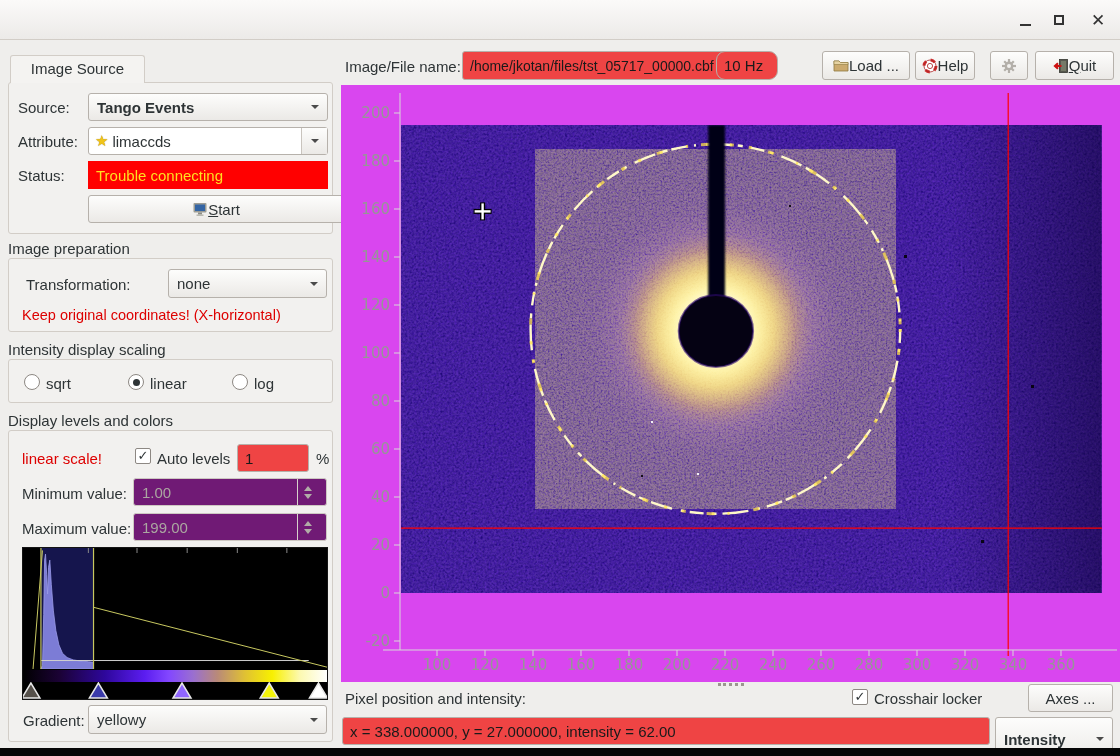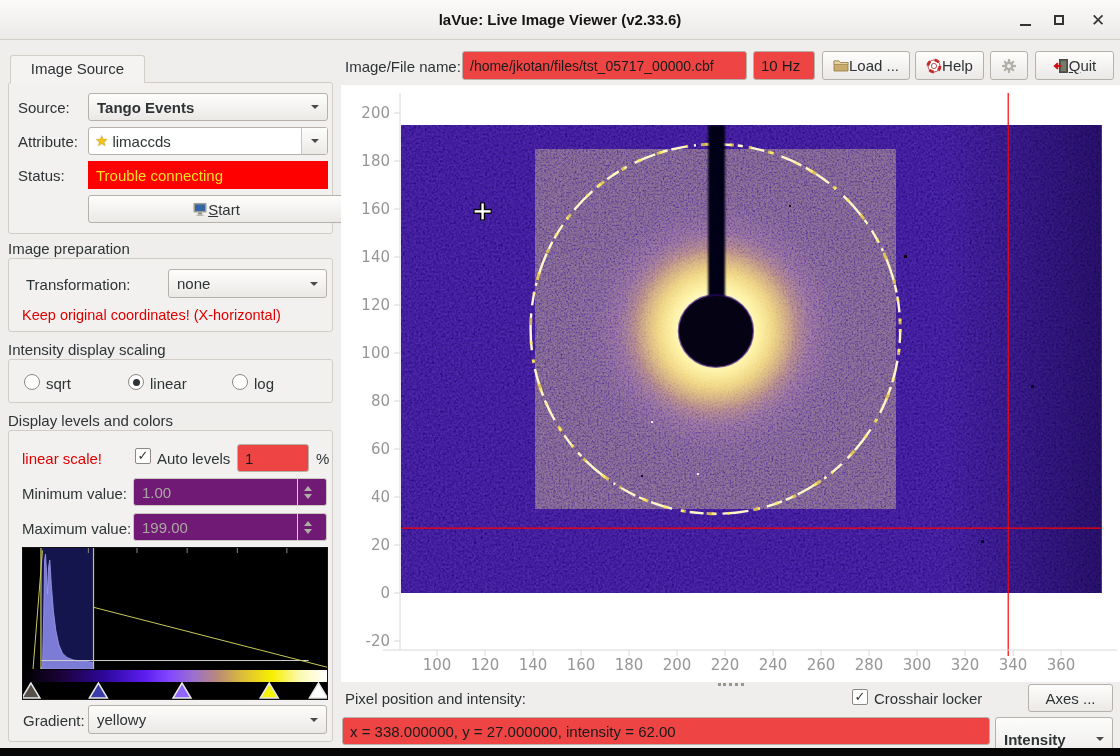--- a/index.html
+++ b/index.html
@@ -29,33 +29,32 @@
   .checkbox{position:absolute;width:16px;height:16px;background:#fff;border:1px solid #8d8883;border-radius:2px;font-size:13px;font-weight:bold;color:#2e3436;text-align:center;line-height:14px}
   .checkbox.on::after{content:"\2713"}
   .radio{position:absolute;width:16px;height:16px;background:#fff;border:1px solid #8d8883;border-radius:50%}
   .radio.on::after{content:"";position:absolute;left:3.5px;top:3.5px;width:7px;height:7px;border-radius:50%;background:#2e3436}
   .redtext{color:#dd0000}
   .u{text-decoration:underline}
   .status{position:absolute;background:#ff0000;color:#ffdf20;display:flex;align-items:center;padding:0 8px}
   .icon16{width:16px;height:16px;display:inline-block}
   .star{color:#f0c419;text-shadow:0 0 1px #8a6d1d;font-size:15px}
   
-  .plot{position:absolute;left:341px;top:85px;width:779px;height:597px;background:#ffffff}
+  .plot{position:absolute;left:341px;top:85px;width:779px;height:597px;background:#d946ef}
   .bottompanel{position:absolute;left:341px;top:682px;width:779px;height:66px;background:#efeeec}
   .blackstrip{position:absolute;left:0;top:748px;width:1120px;height:8px;background:#060606}
   .splitter{position:absolute;left:718px;top:683px;width:26px;border-top:3px dotted #9a968f}
   .histwrap{position:absolute;left:22px;top:547px;width:306px;height:153px;background:#000;border:1px solid #141414}
   .gradbar{position:absolute;left:0;top:122px;width:304px;height:12px}
   text{font-family:"DejaVu Sans","Liberation Sans",sans-serif}
 </style>
 </head>
 <body>
 
 <div class="titlebar">
-  <div class="title">laVue: Live Image Viewer (v2.33.6)</div>
   <div class="winbtn" style="left:1013px">
       <span class="minbar"></span>
     </div>
   <div class="winbtn" style="left:1047px">
       <span class="maxbox"></span>
     </div>
   <div class="winbtn" style="left:1086px">
       <span class="closex">✕</span>
     </div>
 </div>
@@ -160,29 +159,29 @@
     </svg>
 </div>
 <div class="flabel" style="left:23px;top:712px">Gradient:</div>
 <div class="combo" style="left:88px;top:705px;width:239px;height:29px">
   <span>yellowy</span>
   <span class="arr"></span>
 </div>
 
 <div class="flabel" style="left:345px;top:58px">Image/File name:</div>
 <input class="tinput" style="left: 462px; top: 51px; width: 285px; height: 29px; font-size: 14px;" value="/home/jkotan/files/tst_05717_00000.cbf">
-<input class="tinput" style="left: 753px; top: 51px; width: 62px; height: 29px;" value="10 Hz">
+<input class="tinput" style="left: 716px; top: 51px; width: 62px; height: 29px; border-radius: 9px;" value="10 Hz">
 <div class="btn" style="left:822px;top:51px;width:88px;height:29px">
   <svg class="icon16" viewBox="0 0 16 16">
       <path d="M1 5.5 L1 13 L15 13 L15 4.5 L7.5 4.5 L6 3 L1 3 Z" fill="#cbaa6e" stroke="#8f7840" stroke-width="0.8"></path>
       <path d="M1 6.5 L15 6.5 L15 4.5 L7.5 4.5 L6 3 L1 3 Z" fill="#e6d3a3" stroke="#8f7840" stroke-width="0.6"></path>
     </svg>
   <span>Load ...</span>
 </div>
-<div class="btn" style="left:915px;top:51px;width:69px;height:29px">
+<div class="btn" style="left:915px;top:51px;width:60px;height:29px">
   <svg class="icon16" viewBox="0 0 16 16">
       <circle cx="8" cy="8" r="6" fill="#fff" stroke="#cf2f2f" stroke-width="3" stroke-dasharray="4.7 4.7"></circle>
       <circle cx="8" cy="8" r="6" fill="none" stroke="#a82222" stroke-width="0.8"></circle>
       <circle cx="8" cy="8" r="2.6" fill="#fff" stroke="#a82222" stroke-width="0.8"></circle>
     </svg>
   <span>Help</span>
 </div>
 <div class="btn" style="left:990px;top:51px;width:38px;height:29px">
   <svg class="icon16" viewBox="0 0 16 16">
       <g stroke="#b3afa9" stroke-width="2.2">

